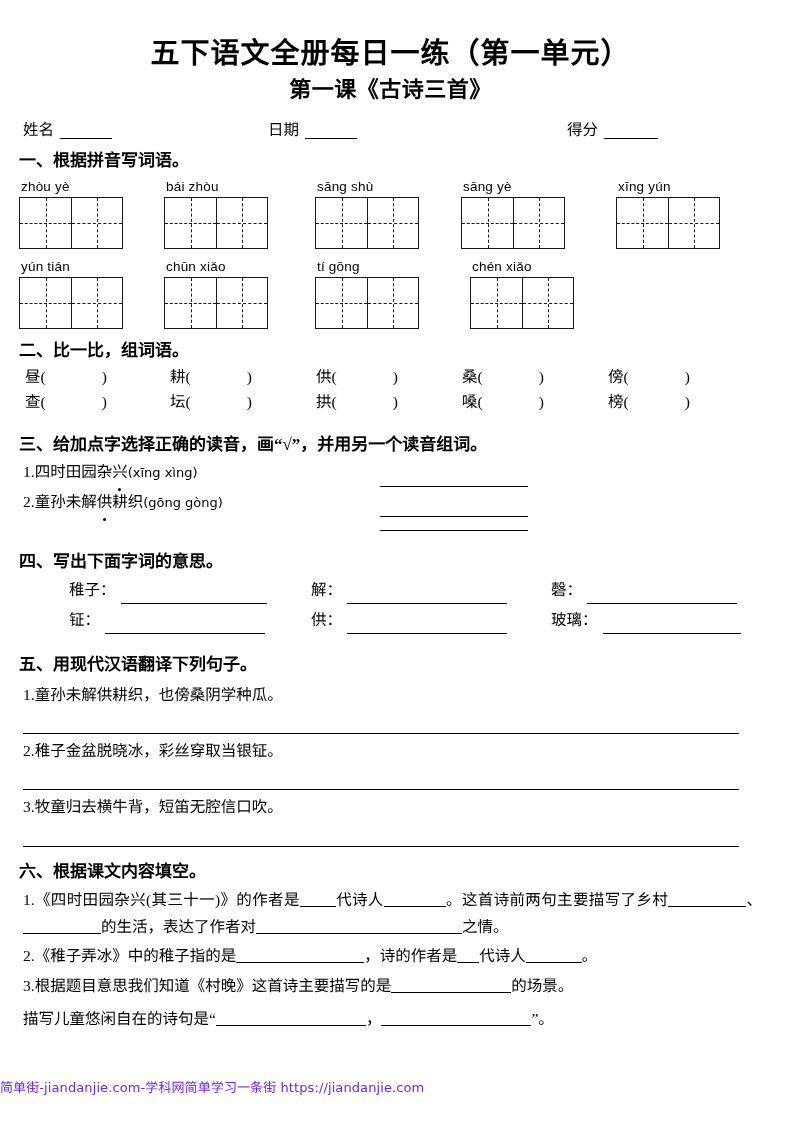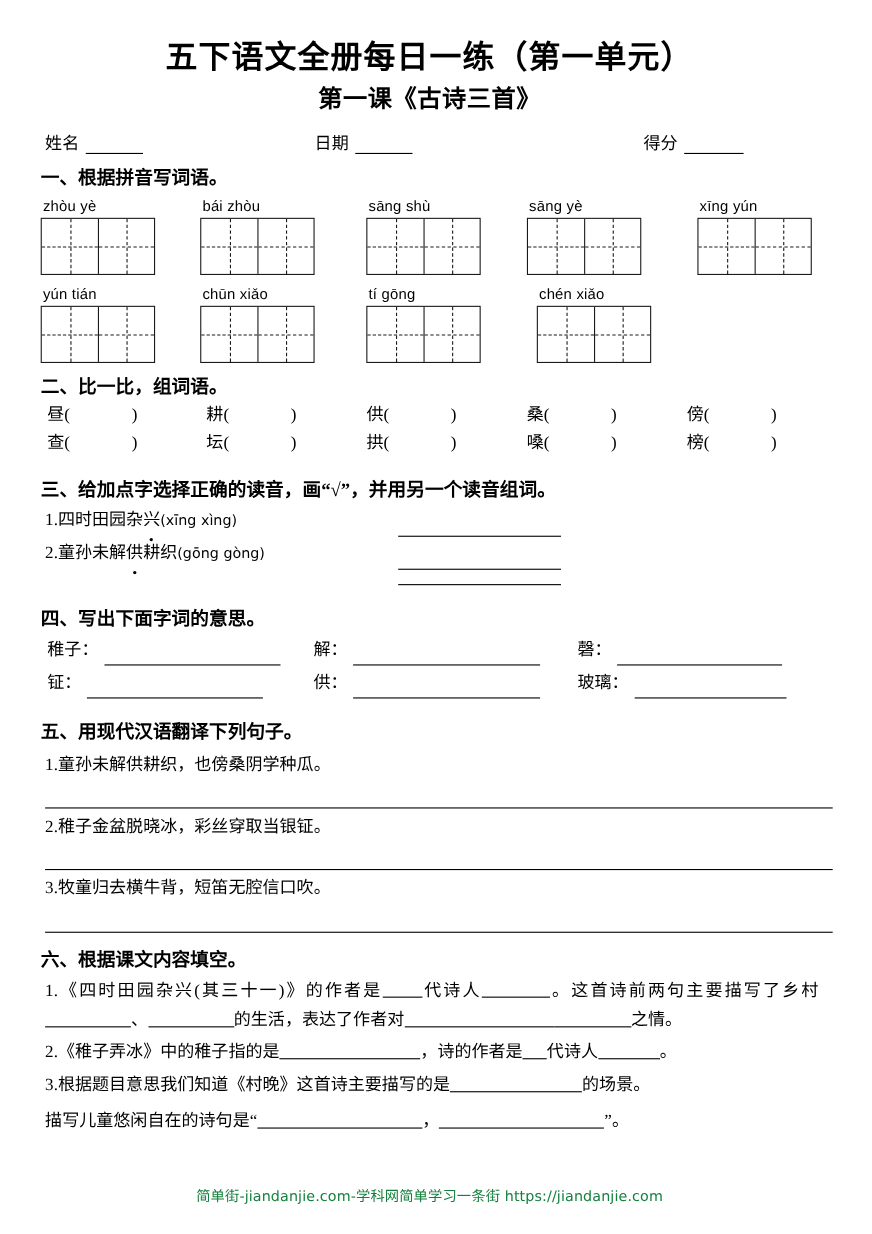--- a/index.html
+++ b/index.html
@@ -14,21 +14,21 @@
     position: relative;
     font-family: "Liberation Serif", "DejaVu Serif", serif;
     color: #000000;
     overflow: hidden;
   }
   .page {
     position: relative;
     width: 781px;
     height: 1122px;
     box-sizing: border-box;
-    padding: 0 37px;
+    padding: 0 19px;
   }
 
   
   .doc-title {
     text-align: center;
     font-size: 29px;
     font-weight: bold;
     letter-spacing: 1px;
     margin: 0;
     padding-top: 37px;
@@ -185,21 +185,21 @@
   
   .mean-row {
     display: flex;
     align-items: flex-end;
     font-size: 15.5px;
     line-height: 1.8;
     padding-left: 6px;
     margin-top: 2px;
   }
   .mean-item { display: flex; align-items: flex-end; }
-  .mean-label { white-space: nowrap; }
+  .mean-label { white-space: nowrap; margin-left: 44px; }
   .mean-blank {
     border-bottom: 1.5px solid #000;
     height: 13px;
     margin-left: 5px;
   }
   .mi-1 { width: 242px; }
   .mi-2 { width: 240px; }
   .mi-3 { flex: 1; }
   .mb-a { width: 160px; }
   .mb-b { width: 170px; }
@@ -243,23 +243,23 @@
   .w136 { width: 136px; }
   .w150 { width: 150px; }
   .w22  { width: 22px; }
 
   
   .footer {
     position: absolute;
     left: 0;
     right: 0;
     bottom: 26px;
-    text-align: center;
+    text-align: left;
     font-size: 13px;
-    color: #15803d;
+    color: #6d28d9;
     font-family: "DejaVu Sans", "Liberation Sans", sans-serif;
     letter-spacing: 0.1px;
   }
 </style>
 </head>
 <body>
 
 <div class="page">
 
   <h1 class="doc-title">五下语文全册每日一练（第一单元）</h1>

